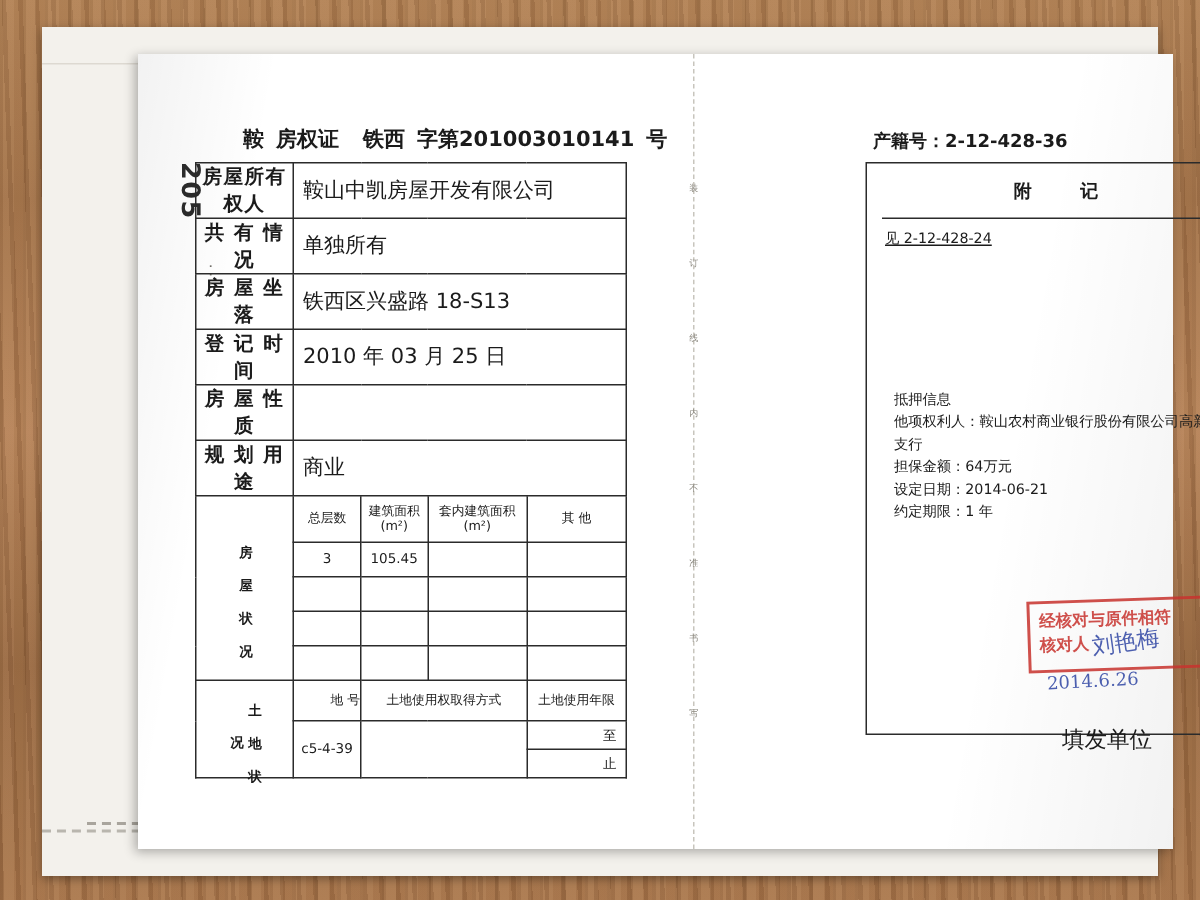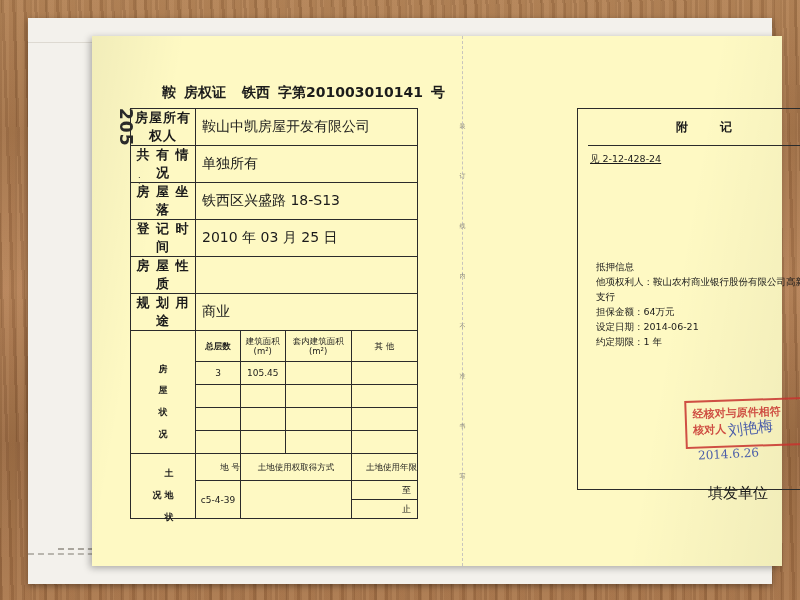--- a/index.html
+++ b/index.html
@@ -53,21 +53,21 @@
     position: absolute;
     left: 0; right: 0; top: 24px;
     height: 1px;
     border-top: 1px solid #ddd9d1;
   }
   
   #page {
     position: absolute;
     left: 92px; top: 36px;
     width: 690px; height: 530px;
-    background: #fef9c3;
+    background: #ffffff;
     box-shadow: -2px 2px 7px rgba(0,0,0,0.30);
     color: #1b1b1b;
   }
   #page::before {  
     content: "";
     position: absolute; inset: 0;
     background: linear-gradient(100deg, rgba(0,0,0,0.05) 0%, rgba(0,0,0,0.0) 12%, rgba(0,0,0,0.0) 80%, rgba(0,0,0,0.05) 100%);
     pointer-events: none;
   }
   
@@ -308,21 +308,21 @@
         </tr>
         <tr>
           <td class="lbl">规 划 用 途</td>
           <td class="val" colspan="4">商业</td>
         </tr>
 
         <tr>
           <td rowspan="5" class="vert-lbl">
             <div style="writing-mode: vertical-rl; text-orientation: upright; margin: 0 auto; letter-spacing: 6px;">房 屋 状 况</div>
           </td>
-          <td class="small-head" style="height:30px;font-weight:bold;">总层数</td>
+          <td class="small-head" style="height:30px;">总层数</td>
           <td class="small-head" style="height:30px;">
             <div>建筑面积</div>
             <div>(m²)</div>
           </td>
           <td class="small-head" style="height:30px;text-align:center;">
             <div>套内建筑面积</div>
             <div>(m²)</div>
           </td>
           <td class="small-head" style="height:30px;">其  他</td>
         </tr>
@@ -350,36 +350,39 @@
           <td class="ctr blank"></td>
           <td class="ctr blank"></td>
         </tr>
 
         <tr>
           <td rowspan="3" class="vert-lbl">
             <div style="writing-mode: vertical-rl; text-orientation: upright; margin: 0 auto; letter-spacing: 6px;">土 地 状 况</div>
           </td>
           <td class="small-head" style="height:26px;text-align:right;">地 号</td>
           <td class="small-head" colspan="2" style="height:26px;">土地使用权取得方式</td>
-          <td class="small-head" style="height:26px;text-align:right;">土地使用年限</td>
+          <td class="small-head" style="height:26px;">土地使用年限</td>
         </tr>
         <tr>
           <td rowspan="2" class="ctr">c5-4-39</td>
           <td rowspan="2" colspan="2" class="ctr"></td>
           <td class="ctr" style="text-align:right; padding-right:6px; height:18px;">至</td>
         </tr>
         <tr>
           <td class="ctr" style="text-align:right; padding-right:6px; height:18px;">止</td>
         </tr>
       </tbody>
     </table>
   </div>
 
   <div id="right">
 
+    <div id="reg-no">
+      <span>产籍号：</span><span>2-12-428-36</span>
+    </div>
 
     <div id="rightbox">
       <div id="fuji-title">附    记</div>
       <div id="fuji-divider"></div>
       <div id="see-ref">见 2-12-428-24</div>
 
       <div id="mortgage">
         <div>抵押信息</div>
         <div>他项权利人：鞍山农村商业银行股份有限公司高新区支行</div>
         <div>担保金额：64万元</div>

